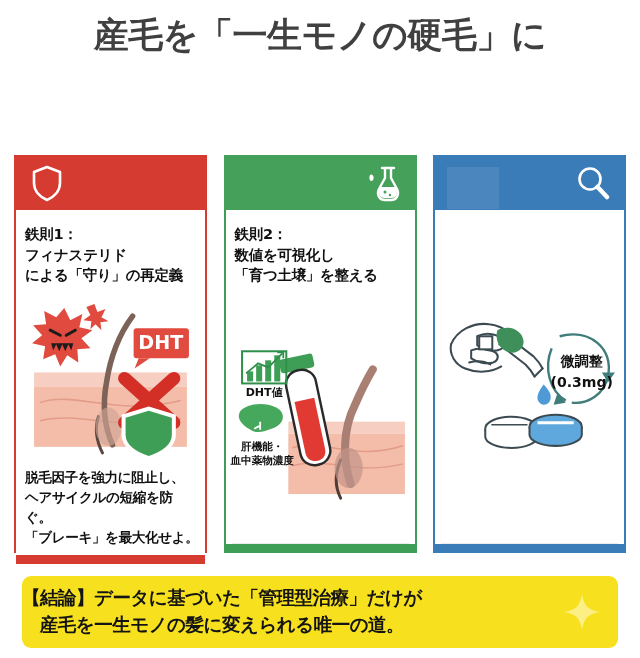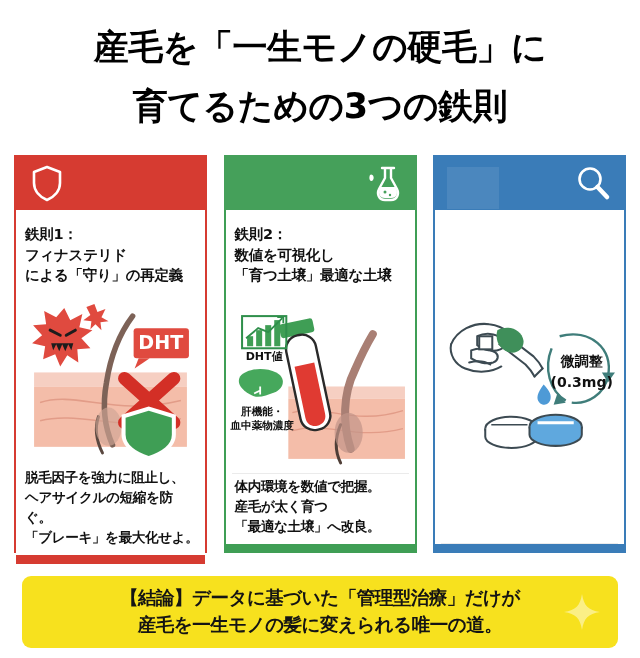--- a/index.html
+++ b/index.html
@@ -19,25 +19,24 @@
   .title-block {
     position: absolute;
     left: 0;
     top: 12px;
     width: 640px;
     text-align: center;
   }
   .title-line {
     font-size: 35px;
     font-weight: bold;
-    color: #000000;
+    color: #404040;
     letter-spacing: -0.5px;
     line-height: 1.33;
     white-space: nowrap;
-    margin-top: 12px;
   }
 
   
   .cards {
     position: absolute;
     left: 14px;
     top: 155px;
     width: 612px;
     height: 400px;
     display: flex;
@@ -137,21 +136,21 @@
   .footer {
     position: absolute;
     left: 22px;
     top: 576px;
     width: 596px;
     height: 72px;
     background: #f7e11e;
     border-radius: 9px;
     display: flex;
     align-items: center;
-    justify-content: center;
+    justify-content: flex-start;
     overflow: hidden;
   }
   .footer-text {
     font-size: 18.5px;
     font-weight: bold;
     color: #141414;
     line-height: 1.45;
     text-align: center;
     letter-spacing: -0.5px;
     white-space: pre-line;
@@ -164,21 +163,20 @@
     width: 40px;
     height: 40px;
     z-index: 1;
   }
 </style>
 </head>
 <body>
 
 <div class="title-block">
   <div class="title-line">産毛を「一生モノの硬毛」に</div>
-  <div class="title-line">育てるための3つの鉄則</div>
 </div>
 
 <div class="cards">
 
   <div class="card red">
     <div class="frame"></div>
 
     <div class="card-header">
       <span class="hdr-icon left">
         <svg viewBox="0 0 40 40" aria-hidden="true">
@@ -244,21 +242,21 @@
           <path d="M18 5 L30 5 M21 5 L21 15 L15 26 C12.5 31 15 37 21 37 L27 37 C33 37 35.5 31 33 26 L27 15 L27 5" fill="none" stroke="#ffffff" stroke-width="2.4" stroke-linecap="round" stroke-linejoin="round"></path>
           <path d="M16.5 24 L31.5 24 C34.5 30 33 35 27 35 L21 35 C15 35 13.5 30 16.5 24 Z" fill="#ffffff"></path>
           <circle cx="21" cy="29" r="1.5" fill="#45a05a"></circle>
           <circle cx="26" cy="32" r="1.2" fill="#45a05a"></circle>
         </svg>
       </span>
     </div>
 
     <div class="card-heading">鉄則2：
 数値を可視化し
-「育つ土壌」最適な土壌</div>
+「育つ土壌」を整える</div>
 
     <div class="card-illus">
       <svg viewBox="0 0 180 170" aria-hidden="true">
 
         <rect x="58" y="88" width="116" height="12" fill="#f6cfc2"></rect>
         <rect x="58" y="100" width="116" height="60" fill="#f4bda9"></rect>
         <path d="M62 114 C92 104 122 128 172 112" fill="none" stroke="#e29c88" stroke-width="1.5"></path>
         <path d="M62 132 C95 122 125 142 172 130" fill="none" stroke="#e29c88" stroke-width="1.3"></path>
 
         <path d="M120 150 C112 126 112 96 124 72 C130 58 136 46 142 36" fill="none" stroke="#a97f74" stroke-width="8" stroke-linecap="round"></path>
@@ -285,23 +283,20 @@
         <g>
           <path d="M10 78 C16 70 34 68 46 74 C56 79 54 90 44 94 C36 97 28 100 22 97 C12 92 6 85 10 78 Z" fill="#46a85c"></path>
           <path d="M30 88 L30 96 M30 92 L24 95" stroke="#ffffff" stroke-width="1.8"></path>
         </g>
         <text x="32" y="116" font-family="DejaVu Sans, Liberation Sans, sans-serif" font-size="10.5" font-weight="bold" fill="#111111" text-anchor="middle">肝機能・</text>
         <text x="32" y="130" font-family="DejaVu Sans, Liberation Sans, sans-serif" font-size="10.5" font-weight="bold" fill="#111111" text-anchor="middle">血中薬物濃度</text>
       </svg>
     </div>
 
     <div class="card-inner-rule"></div>
-    <div class="card-caption">体内環境を数値で把握。
-産毛が太く育つ
-「最適な土壌」へ改良。</div>
     <div class="card-footbar"></div>
   </div>
 
   <div class="card blue">
     <div class="frame"></div>
 
     <div class="card-header">
       <span class="hdr-ghost"></span>
       <span class="hdr-icon right">
         <svg viewBox="0 0 40 40" aria-hidden="true">

